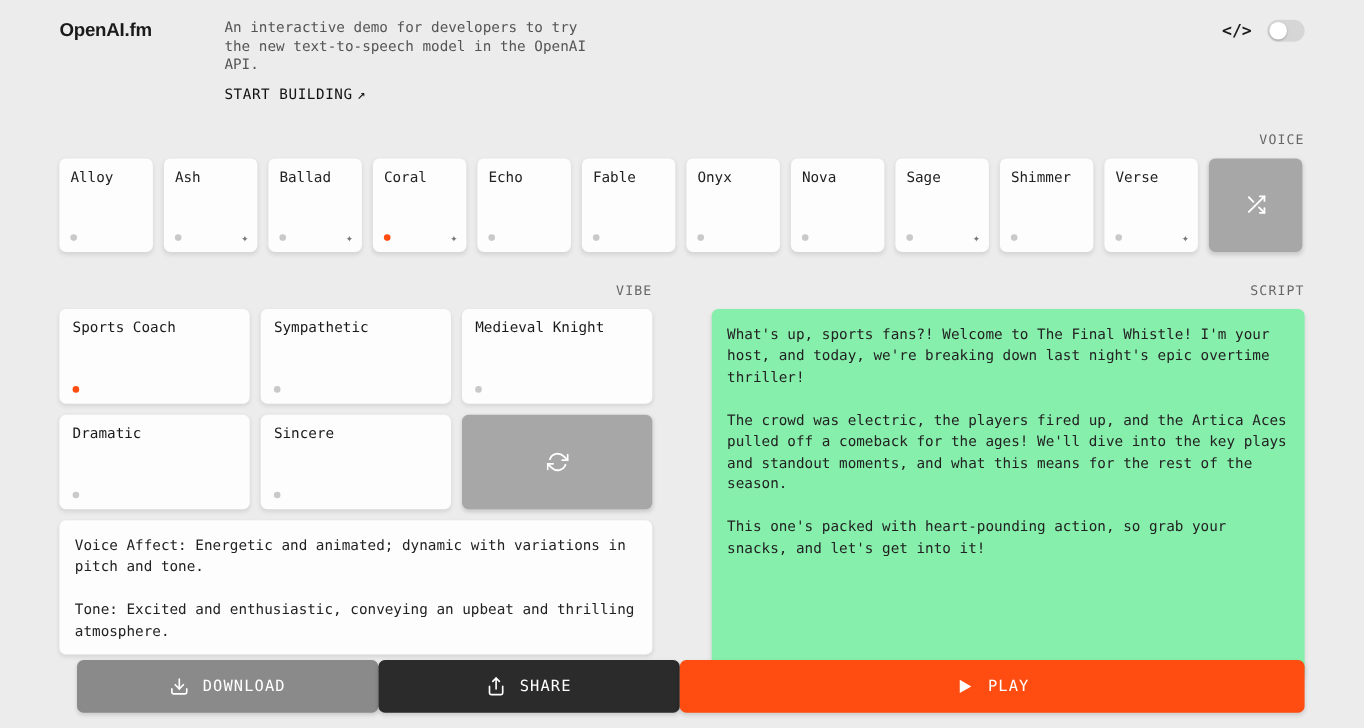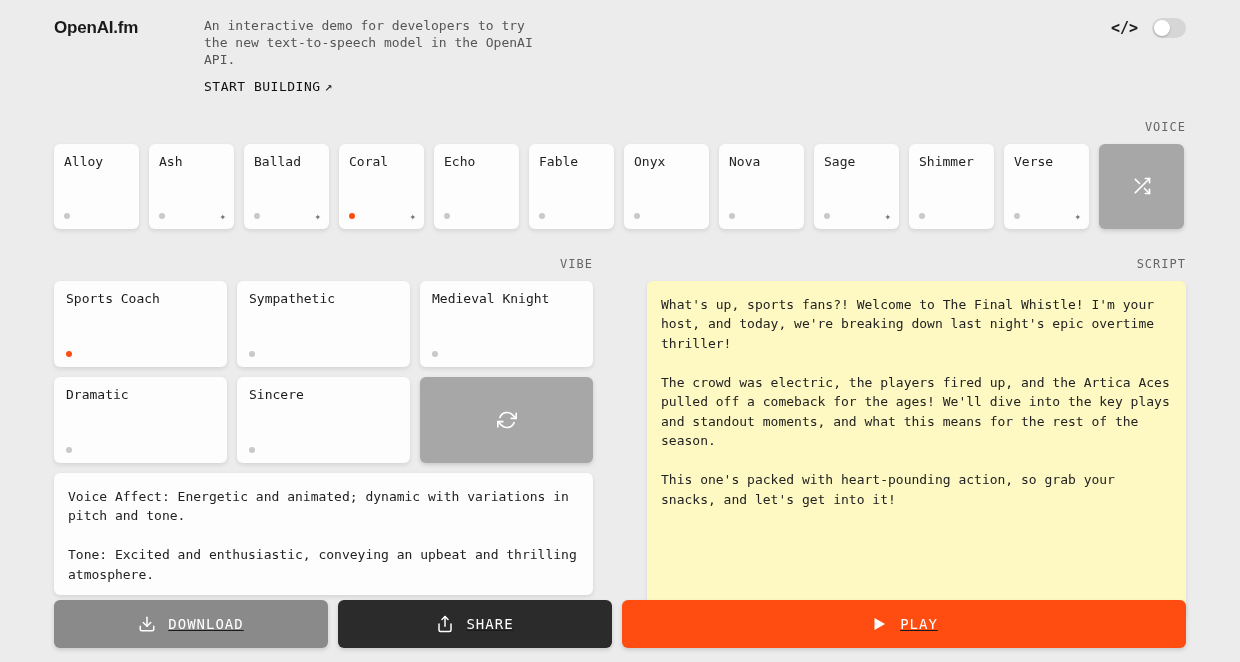--- a/index.html
+++ b/index.html
@@ -131,35 +131,35 @@
     font-size:13px;
     line-height:1.5;
     color:#222;
     height:122px;
     overflow:hidden;
     white-space:pre-wrap;
   }
 
   
   .script-panel{
-    background:#fef9c3;
+    background:#86efac;
     border-radius:6px;
     box-shadow:0 2px 4px rgba(0,0,0,.10);
     padding:14px 14px;
     font-size:13px;
     line-height:1.5;
     color:#222;
     height:337px;
     white-space:pre-wrap;
   }
 
   
   .actionbar{
-    position:absolute; left:54px; right:54px; bottom:14px;
-    display:flex; gap:10px;text-decoration:underline;
+    position:absolute; left:70px; right:54px; bottom:14px;
+    display:flex; 
   }
   .btn{
     height:48px; border-radius:6px; display:flex; align-items:center; justify-content:center;
     gap:12px; font-size:14px; letter-spacing:1px; cursor:pointer;
     box-shadow:0 2px 4px rgba(0,0,0,.15);
   }
   .btn-download{ width:274px; background:#8a8a8a; color:#fff; }
   .btn-share{ width:274px; background:#2b2b2b; color:#fff; }
   .btn-play{ flex:1 1 auto; background:#ff4d12; color:#fff; }
 

